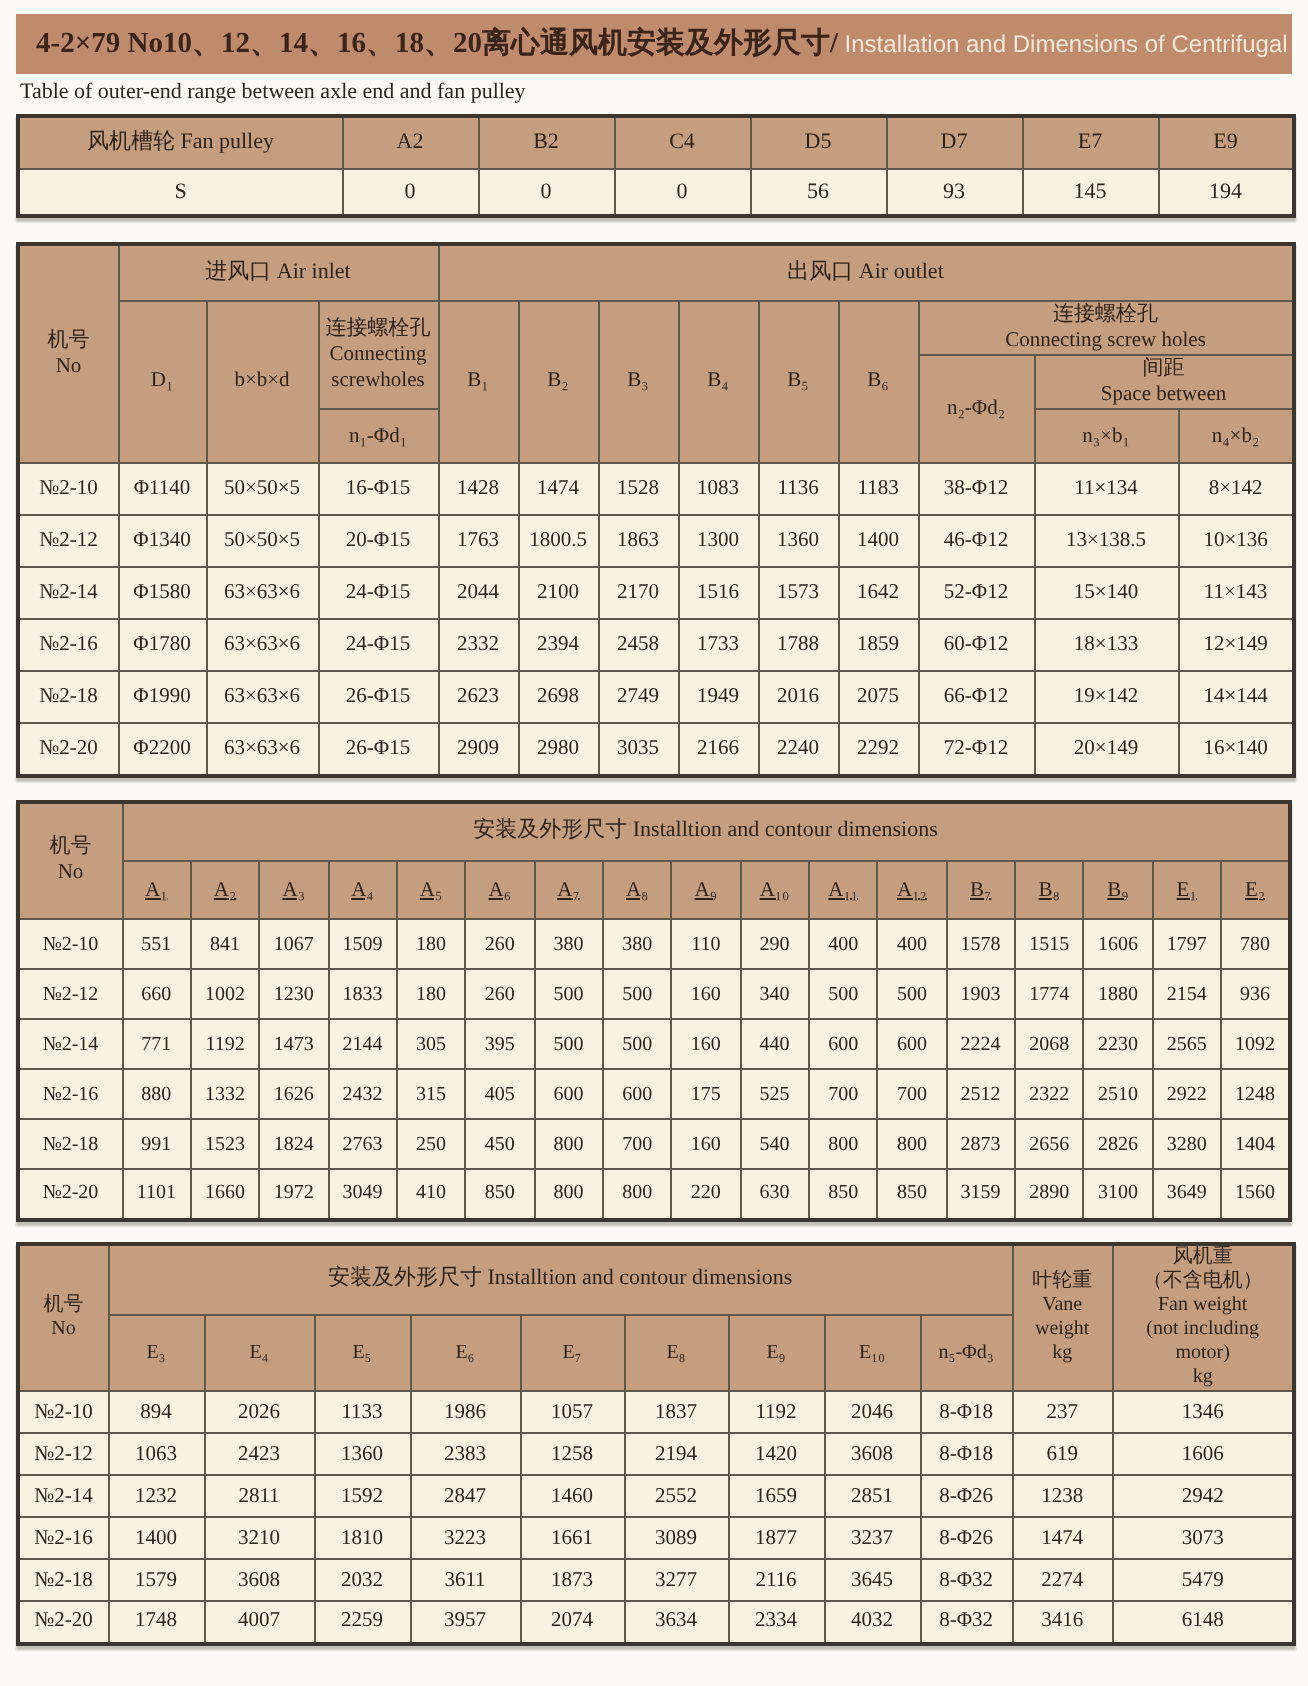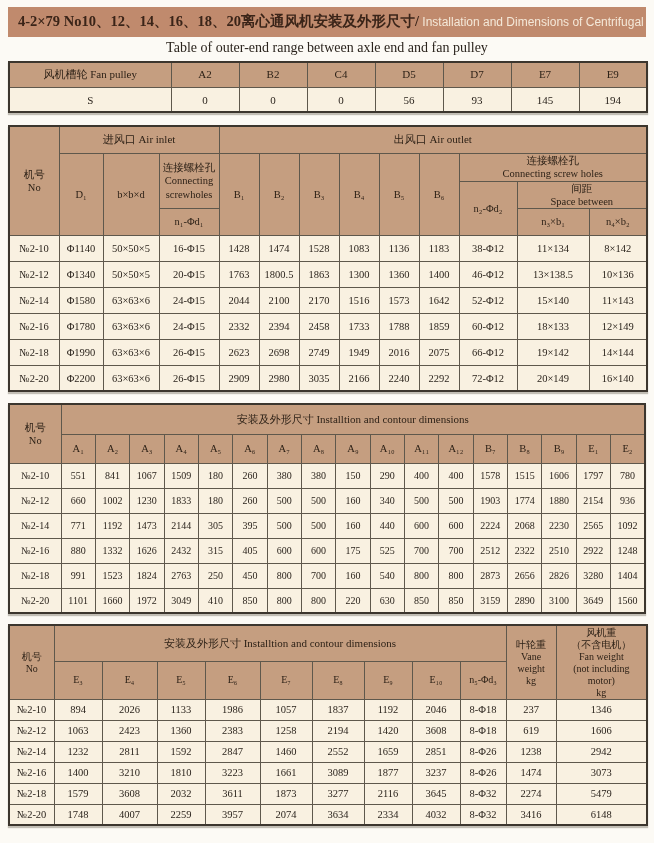--- a/index.html
+++ b/index.html
@@ -13,21 +13,21 @@
 
   .title-bar {
     background:#c08a6d; padding:5px 8px 6px 10px; margin-bottom:3px;
     white-space:nowrap; overflow:hidden;
   }
   .title-zh { font-weight:bold; font-size:14.5px; color:#3a2418; }
   .title-en { font-size:12px; color:#f4e8d8; font-family:"Liberation Sans","DejaVu Sans",sans-serif; }
 
   .subtitle { margin:1px 2px 4px 2px; }
   .subtitle-zh { font-size:11.5px; font-weight:bold; line-height:1.25; }
-  .subtitle-en { font-size:14px; line-height:1.2;text-align:center; }
+  .subtitle-en { font-size:11px; line-height:1.2; }
 
   table.tbl {
     border-collapse:collapse; table-layout:fixed; width:638px;
     border:2px solid #3c362e; background:#f9f1e1;
     box-shadow:0 2px 1px rgba(125,118,105,0.45);
   }
   .tbl th, .tbl td {
     border:1px solid #5f584c; text-align:center; vertical-align:middle;
     padding:0 1px; overflow:hidden;
   }
@@ -40,21 +40,21 @@
   .t1 { margin-bottom:12px; }
   .t2 { margin-bottom:11px; }
   .t3 { margin-bottom:10px; }
   .t1 thead tr { height:26px;padding-left:28px; }
   .t1 tbody tr { height:24px; }
   .t1 th { font-size:11px; }
   .t1 td { font-size:11px; }
   .t2 tr.hr1 { height:28px; } .t2 tr.hr2 { height:26px; }
   .t2 tr.hr3 { height:25px; } .t2 tr.hr4 { height:27px; }
   .t2 tbody tr { height:26px; }
-  .t3 tr.hr1 { height:30px; } .t3 tr.hr2 { height:29px; }
+  .t3 tr.hr1 { height:30px; } .t3 tr.hr2 { height:29px;text-decoration:underline; }
   .t3 tbody tr { height:25px; }
   .t3 td { font-size:10px; }
   .t4 tr.hr1 { height:36px; } .t4 tr.hr2 { height:38px; }
   .t4 tbody tr { height:21px; }
   .t4 th { font-size:10px; line-height:1.2;margin-top:28px; }
   .group-th { font-size:11px !important; }
 </style>
 </head>
 <body>
 
@@ -282,21 +282,21 @@
         <tr>
           <td>№2-10</td>
           <td>551</td>
           <td>841</td>
           <td>1067</td>
           <td>1509</td>
           <td>180</td>
           <td>260</td>
           <td>380</td>
           <td>380</td>
-          <td>150</td>
+          <td>110</td>
           <td>290</td>
           <td>400</td>
           <td>400</td>
           <td>1578</td>
           <td>1515</td>
           <td>1606</td>
           <td>1797</td>
           <td>780</td>
         </tr>
         <tr>

